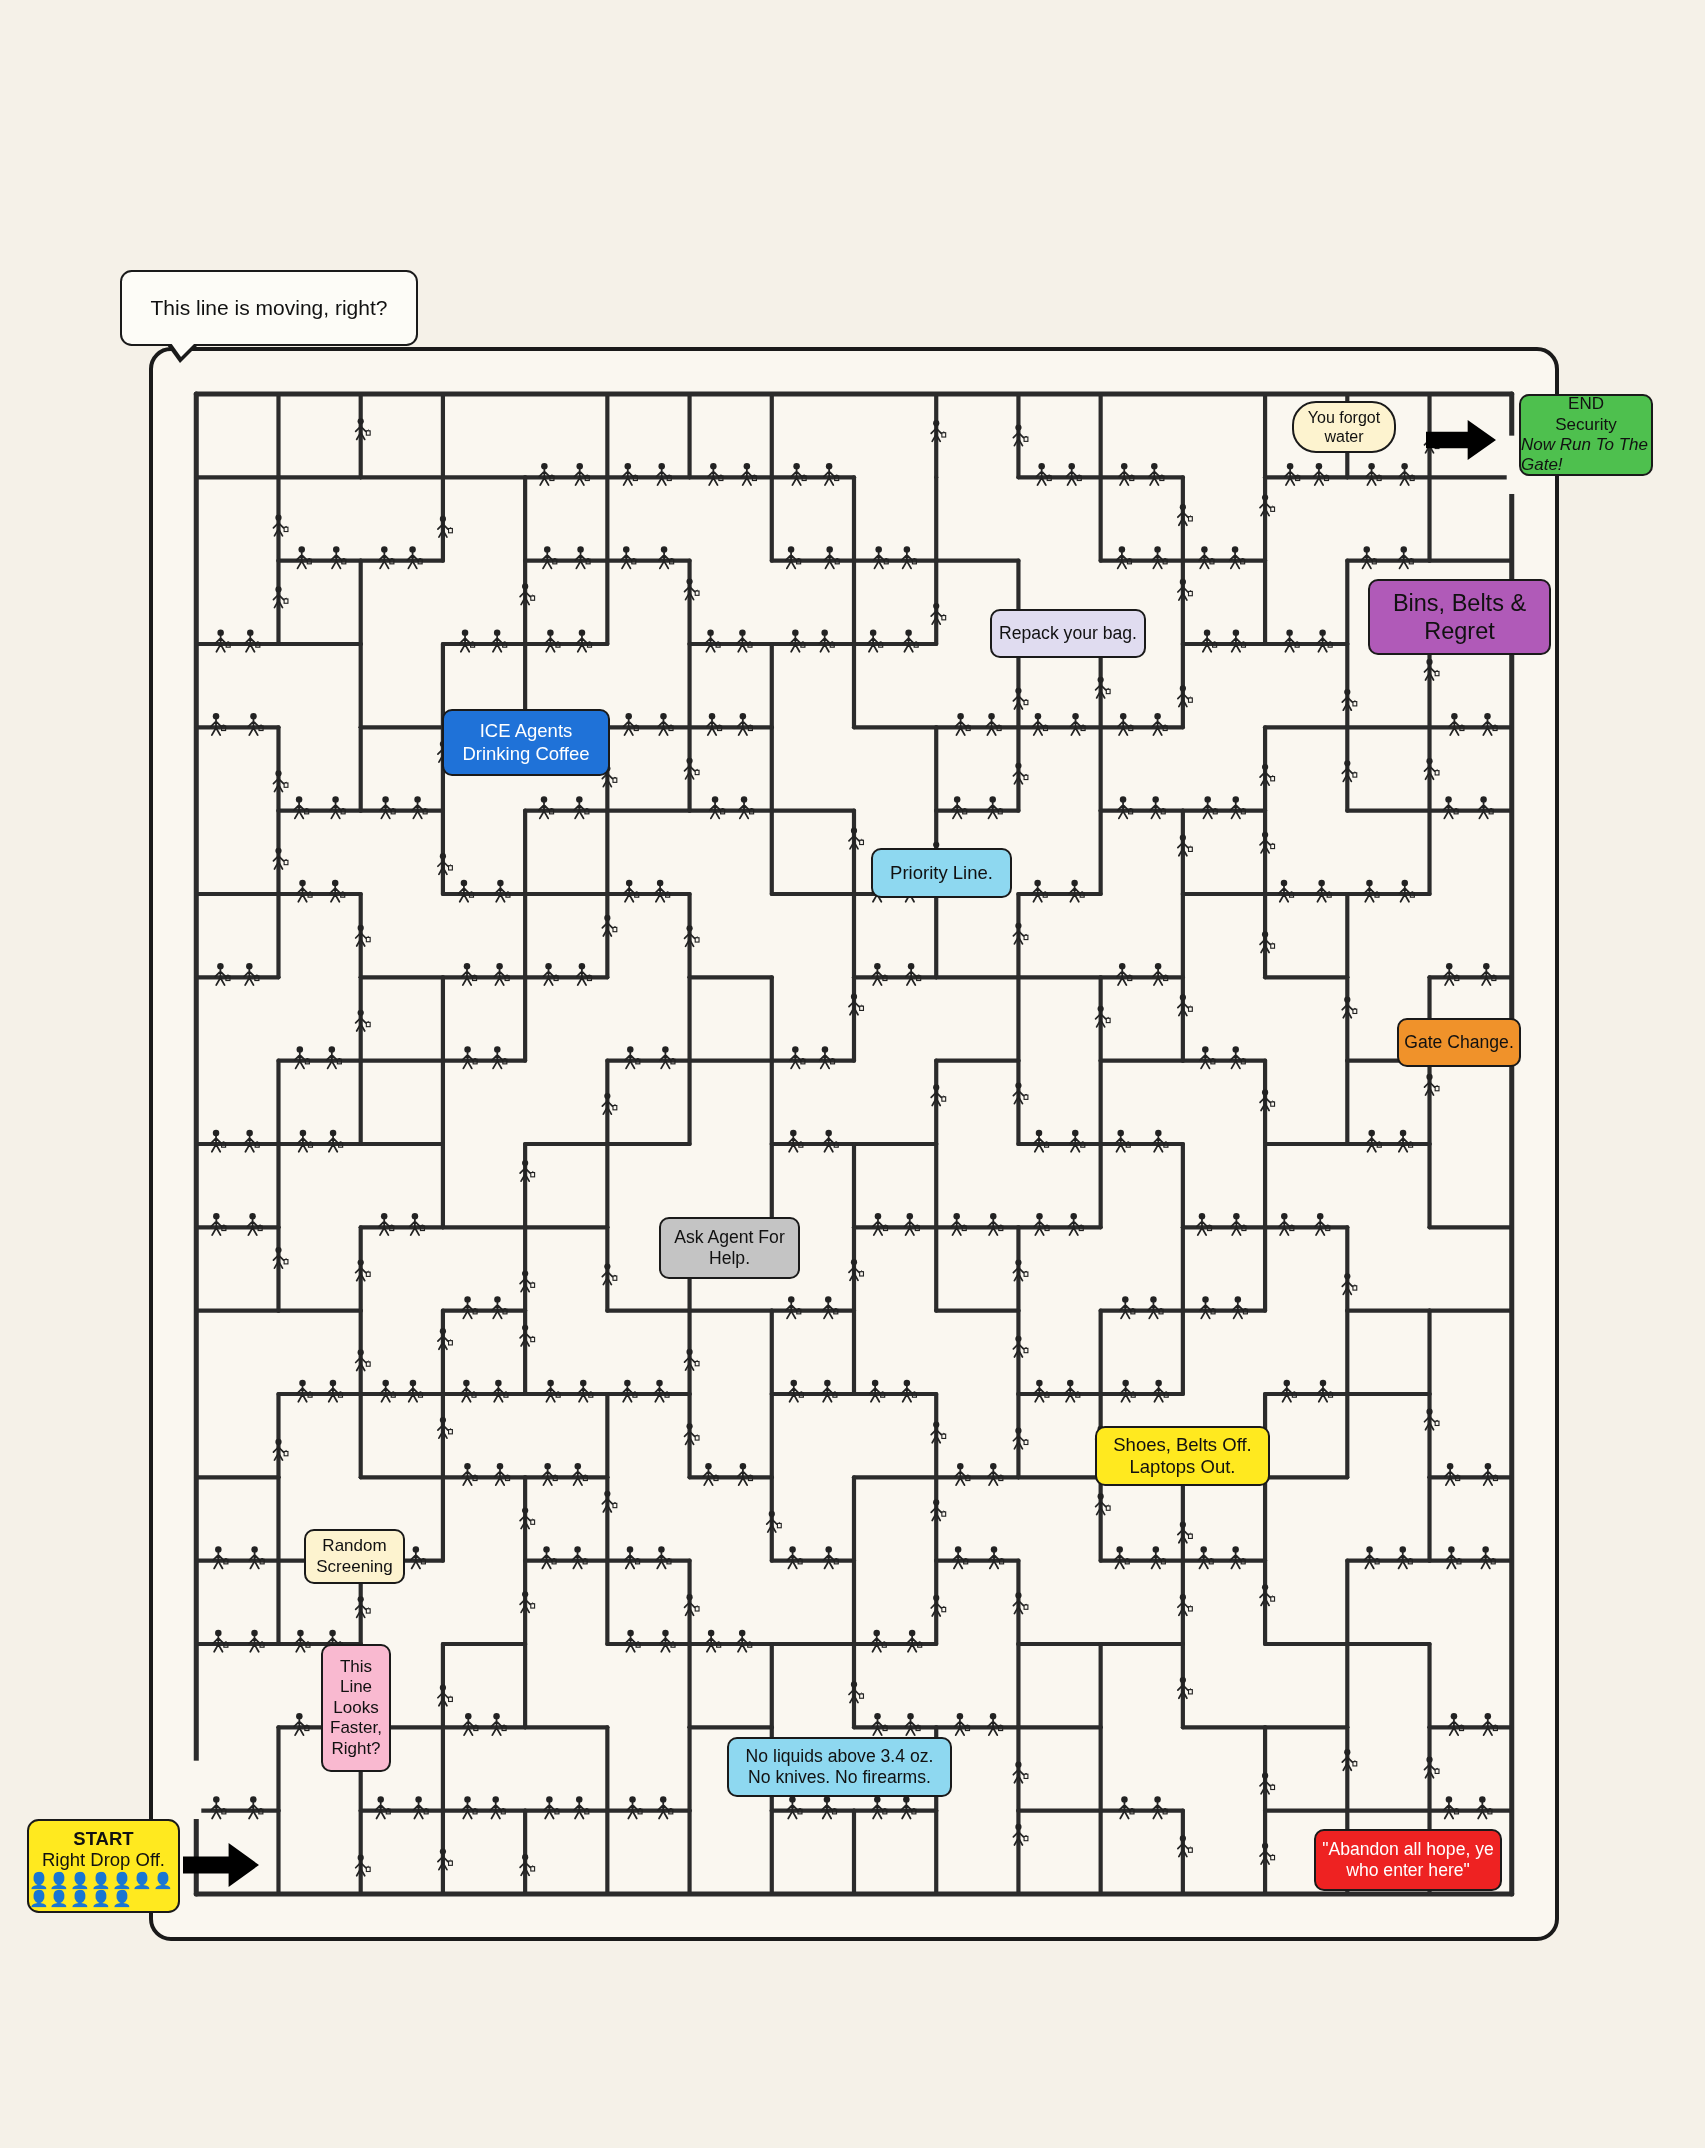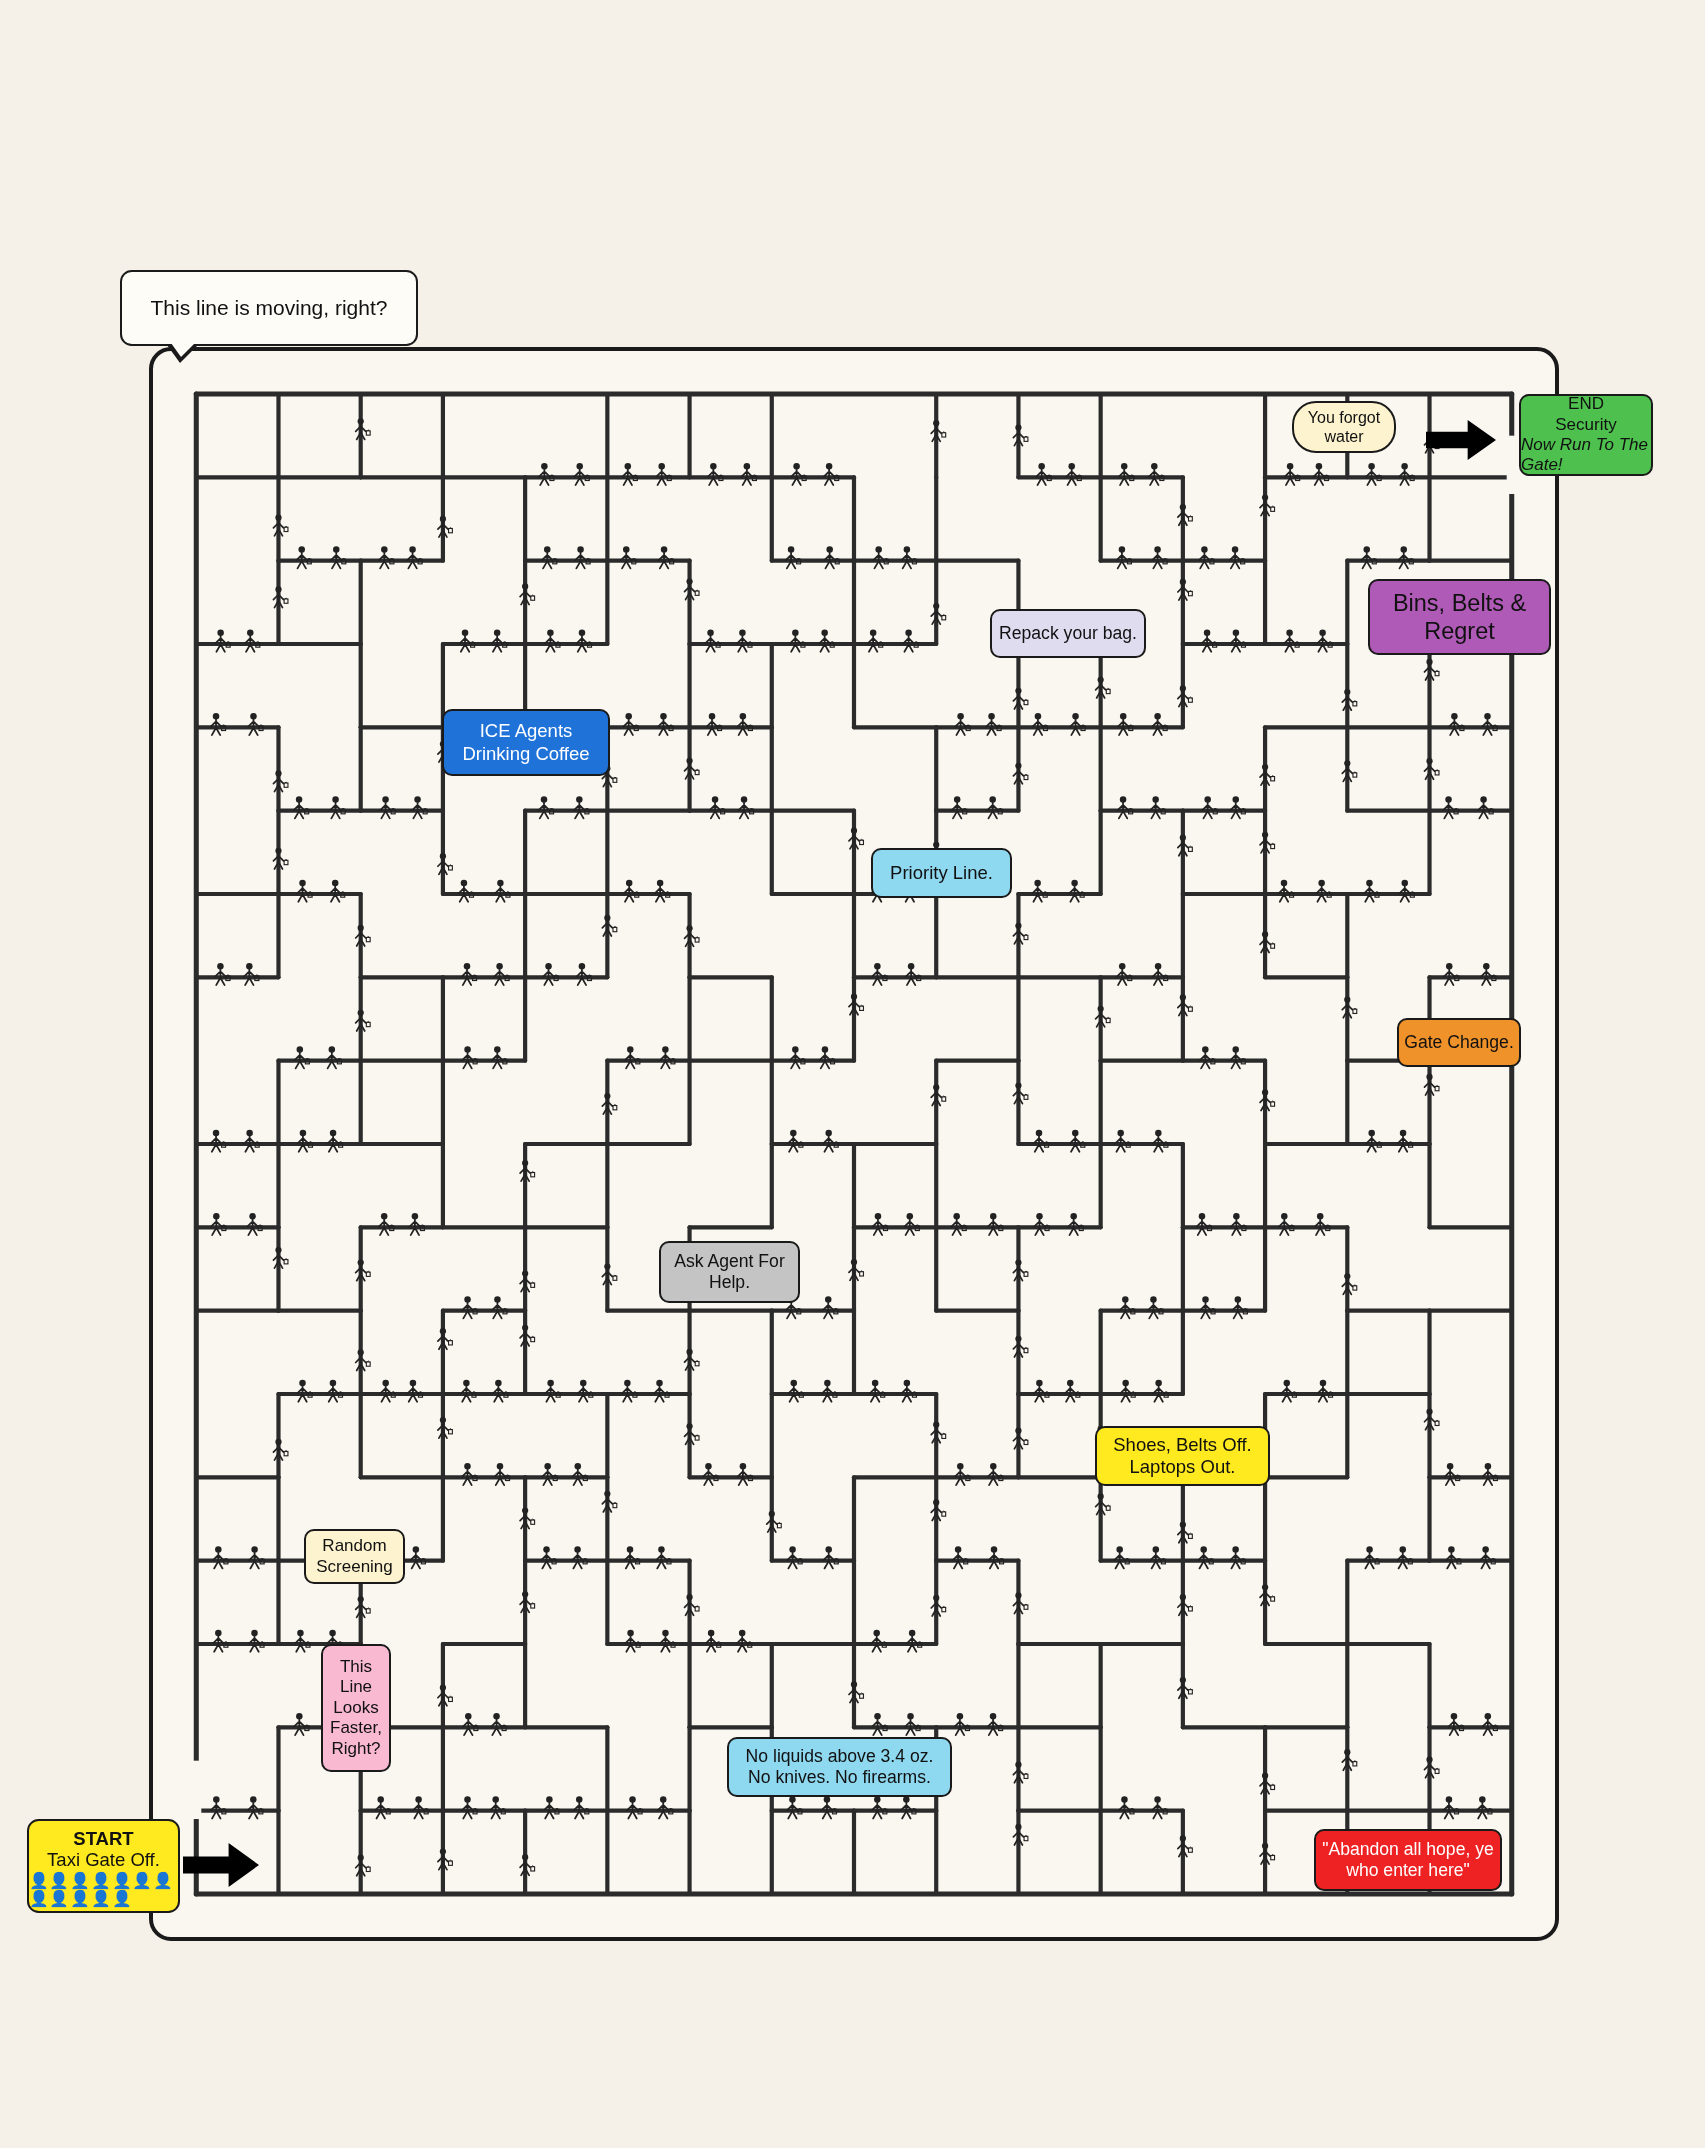--- a/index.html
+++ b/index.html
@@ -2664,21 +2664,21 @@
       </div>
       <div class="label" style="left: 442px; top: 709px; width: 168px; height: 67px; background: rgb(31, 114, 216); font-size: 18.5px; color: rgb(255, 255, 255);">
         <span>ICE Agents Drinking Coffee</span>
       </div>
       <div class="label" style="left: 871px; top: 848px; width: 141px; height: 50px; background: rgb(142, 216, 240); font-size: 18.5px;">
         <span>Priority Line.</span>
       </div>
       <div class="label" style="left: 1397px; top: 1018px; width: 124px; height: 49px; background: rgb(240, 146, 42); font-size: 17.6px;">
         <span>Gate Change.</span>
       </div>
-      <div class="label" style="left: 659px; top: 1217px; width: 141px; height: 62px; background: rgb(196, 196, 196); font-size: 17.6px; margin-top: 24px;">
+      <div class="label" style="left: 659px; top: 1217px; width: 141px; height: 62px; background: rgb(196, 196, 196); font-size: 17.6px;">
         <span>Ask Agent For Help.</span>
       </div>
       <div class="label" style="left: 1095px; top: 1426px; width: 175px; height: 60px; background: rgb(255, 233, 31); font-size: 18.5px;">
         <span>Shoes, Belts Off. Laptops Out.</span>
       </div>
       <div class="label" style="left: 304px; top: 1529px; width: 101px; height: 55px; background: rgb(253, 243, 207); font-size: 17px;">
         <span>Random Screening</span>
       </div>
       <div class="label" style="left: 321px; top: 1644px; width: 70px; height: 128px; background: rgb(249, 185, 208); font-size: 17px;">
         <span>This Line Looks Faster, Right?</span>
@@ -2686,21 +2686,21 @@
       <div class="label" style="left: 727px; top: 1737px; width: 225px; height: 60px; background: rgb(142, 216, 240); font-size: 17.6px;">
         <span>No liquids above 3.4 oz. No knives. No firearms.</span>
       </div>
       <div class="label" style="left: 1314px; top: 1829px; width: 188px; height: 62px; background: rgb(238, 34, 34); font-size: 17.6px; color: rgb(255, 255, 255);">
         <span>"Abandon all hope, ye who enter here"</span>
       </div>
     </div>
 
   <div class="start-block">
     <div class="l1">START</div>
-    <div class="l2">Taxi Gate Off.</div>
+    <div class="l2">Right Drop Off.</div>
     <div class="people-row">👤👤👤👤👤👤👤👤👤👤👤👤</div>
   </div>
 
   <svg class="arrow" style="left:183px; top:1843px;" width="76" height="44" viewBox="0 0 90 52">
     <path d="M0 16 H54 V0 L90 26 L54 52 V36 H0 Z" fill="#000"></path>
   </svg>
 
   <div class="end-block">
     <div>END</div>
     <div>Security</div>

